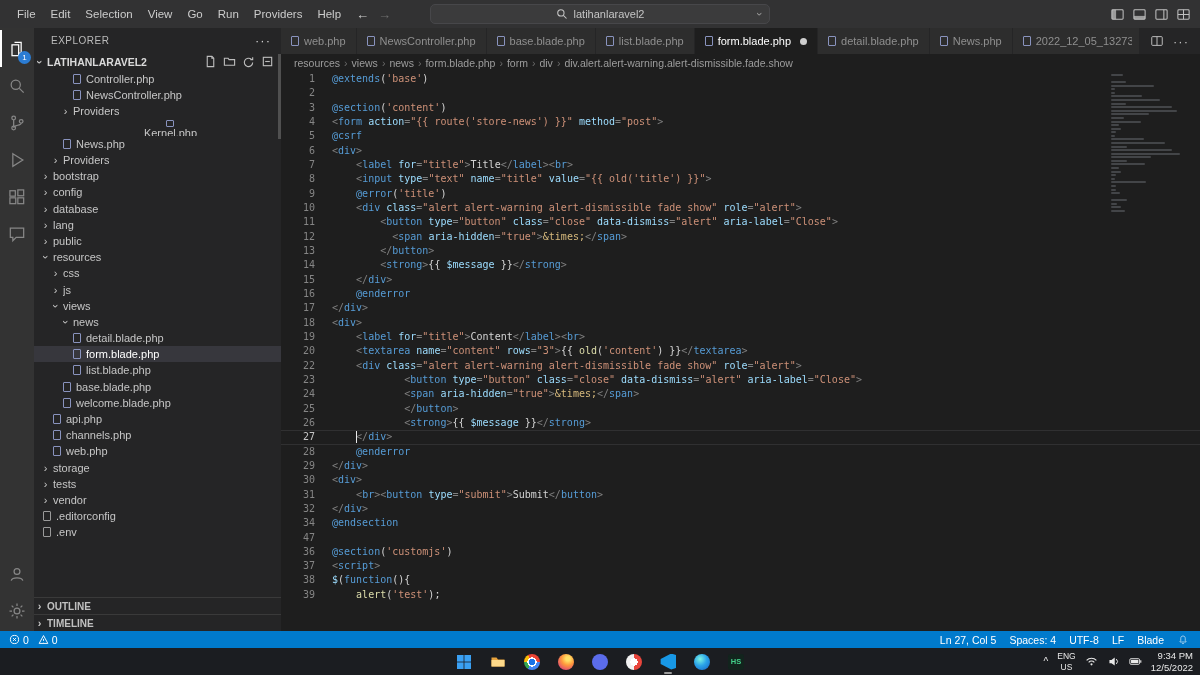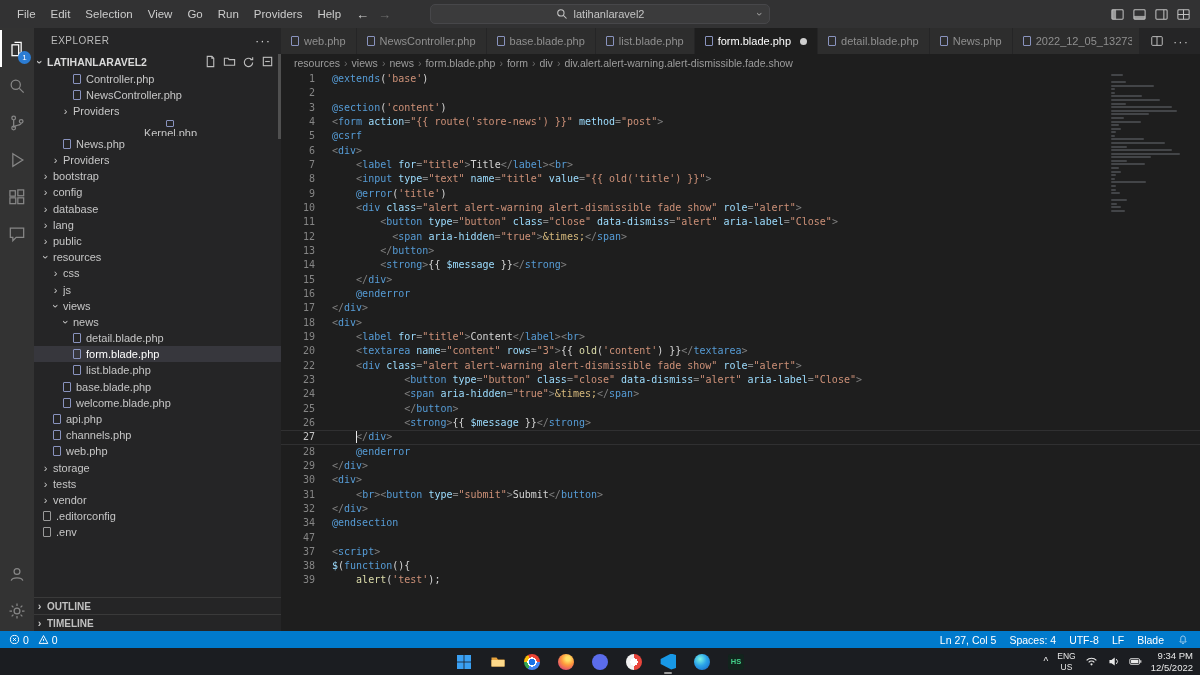--- a/index.html
+++ b/index.html
@@ -449,20 +449,21 @@
             <div class="cl"><span class="cl-num">25</span><span class="cl-text">            <span style="color:#808080">&lt;/</span><span style="color:#569cd6">button</span><span style="color:#808080">&gt;</span></span></div>
             <div class="cl"><span class="cl-num">26</span><span class="cl-text">            <span style="color:#808080">&lt;</span><span style="color:#569cd6">strong</span><span style="color:#808080">&gt;</span><span style="color:#d4d4d4">{{</span> <span style="color:#9cdcfe">$message</span> <span style="color:#d4d4d4">}}</span><span style="color:#808080">&lt;/</span><span style="color:#569cd6">strong</span><span style="color:#808080">&gt;</span></span></div>
             <div class="cl cur"><span class="cl-num">27</span><span class="cl-text">    <span style="color:#808080">&lt;/</span><span style="color:#569cd6">div</span><span style="color:#808080">&gt;</span><span class="caret" style="left:4ch"></span></span></div>
             <div class="cl"><span class="cl-num">28</span><span class="cl-text">    <span style="color:#569cd6">@enderror</span></span></div>
             <div class="cl"><span class="cl-num">29</span><span class="cl-text"><span style="color:#808080">&lt;/</span><span style="color:#569cd6">div</span><span style="color:#808080">&gt;</span></span></div>
             <div class="cl"><span class="cl-num">30</span><span class="cl-text"><span style="color:#808080">&lt;</span><span style="color:#569cd6">div</span><span style="color:#808080">&gt;</span></span></div>
             <div class="cl"><span class="cl-num">31</span><span class="cl-text">    <span style="color:#808080">&lt;</span><span style="color:#569cd6">br</span><span style="color:#808080">&gt;</span><span style="color:#808080">&lt;</span><span style="color:#569cd6">button</span> <span style="color:#9cdcfe">type</span><span style="color:#808080">=</span><span style="color:#ce9178">"submit"</span><span style="color:#808080">&gt;</span>Submit<span style="color:#808080">&lt;/</span><span style="color:#569cd6">button</span><span style="color:#808080">&gt;</span></span></div>
             <div class="cl"><span class="cl-num">32</span><span class="cl-text"><span style="color:#808080">&lt;/</span><span style="color:#569cd6">div</span><span style="color:#808080">&gt;</span></span></div>
             <div class="cl"><span class="cl-num">34</span><span class="cl-text"><span style="color:#569cd6">@endsection</span></span></div>
             <div class="cl"><span class="cl-num">47</span><span class="cl-text"></span></div>
+            <div class="cl"><span class="cl-num">36</span><span class="cl-text"><span style="color:#569cd6">@section</span>(<span style="color:#ce9178">'customjs'</span>)</span></div>
             <div class="cl"><span class="cl-num">37</span><span class="cl-text"><span style="color:#808080">&lt;</span><span style="color:#569cd6">script</span><span style="color:#808080">&gt;</span></span></div>
             <div class="cl"><span class="cl-num">38</span><span class="cl-text"><span style="color:#9cdcfe">$</span>(<span style="color:#569cd6">function</span>(){</span></div>
             <div class="cl"><span class="cl-num">39</span><span class="cl-text">    <span style="color:#dcdcaa">alert</span>(<span style="color:#ce9178">'test'</span>);</span></div>
           </div>
         <div class="minimap">
             <div class="mmline" style="width: 12.48px;"></div>
             <div class="mmline" style="width: 0px;"></div>
             <div class="mmline" style="width: 14.82px;"></div>
             <div class="mmline" style="width: 42.9px;"></div>
             <div class="mmline" style="width: 3.9px;"></div>

